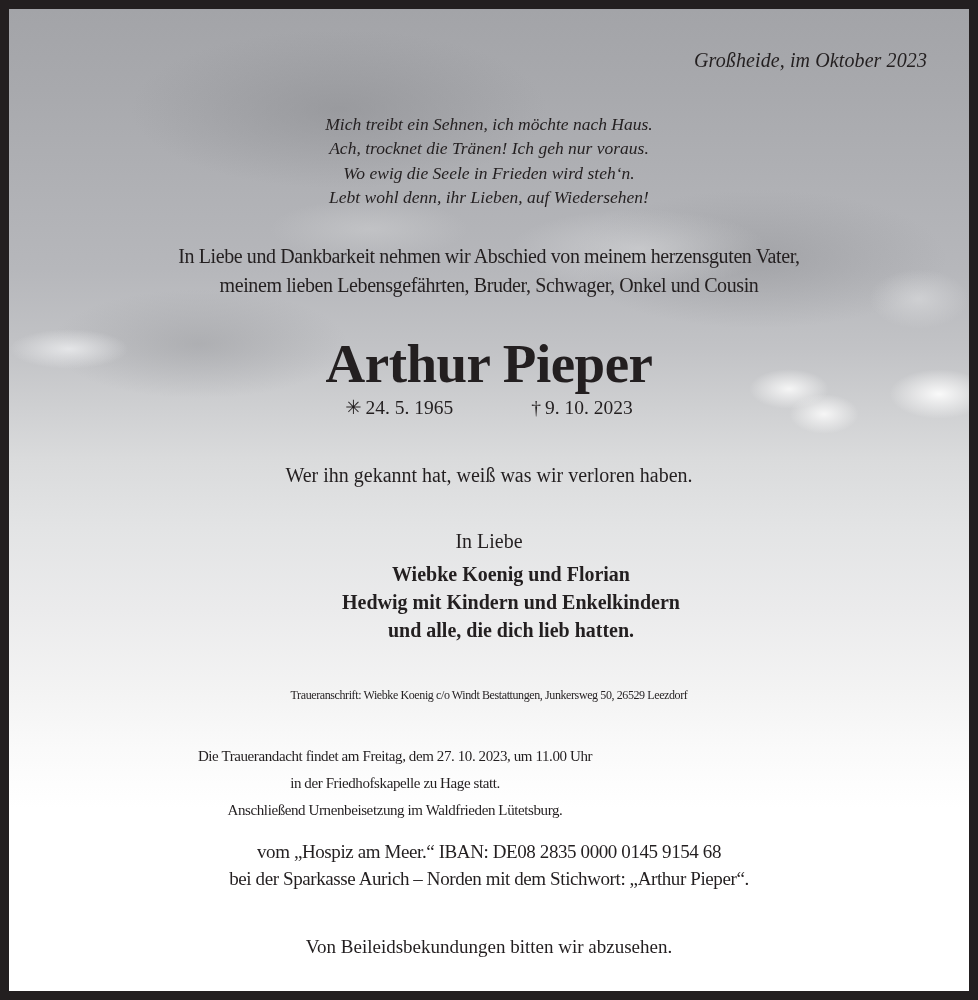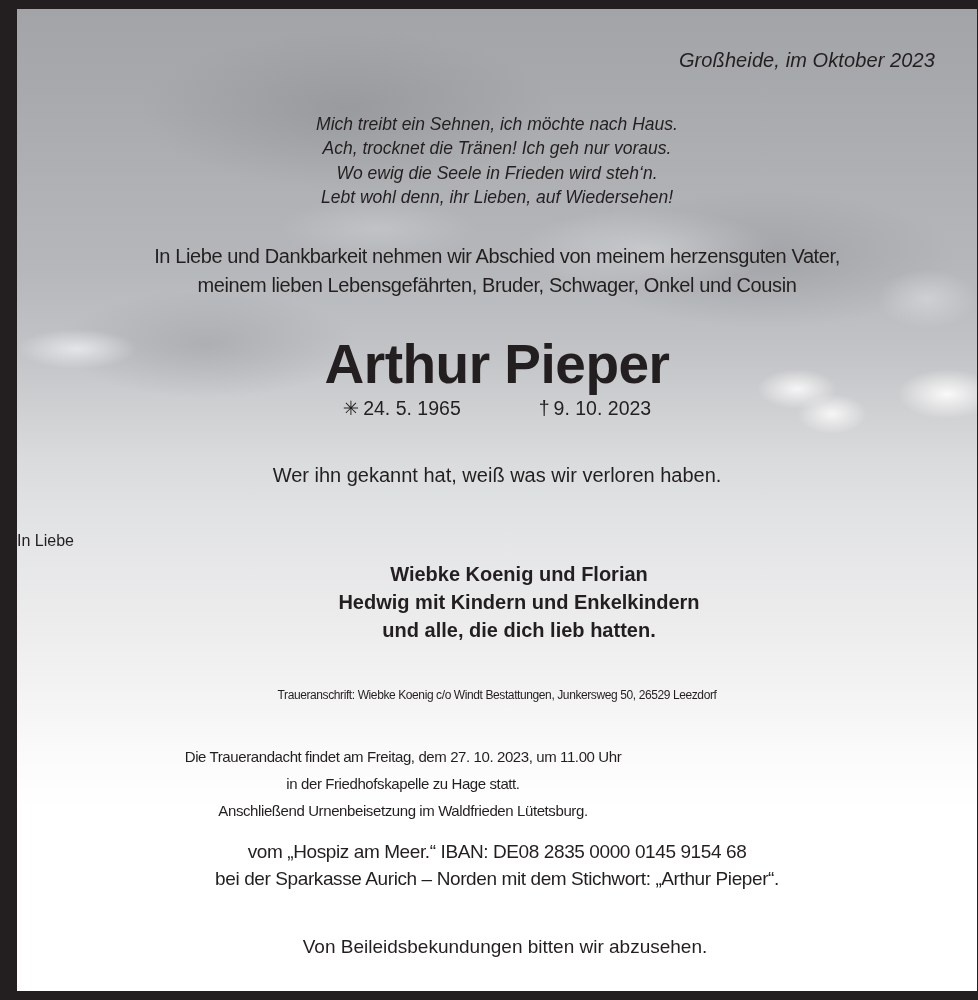--- a/index.html
+++ b/index.html
@@ -11,39 +11,39 @@
       overflow: hidden;
     }
     .frame {
       position: absolute;
       left: 0; top: 0;
       width: 978px; height: 1000px;
       background: #231f20;
     }
     .card {
       position: absolute;
-      left: 17px; top: 9px;
+      left: 9px; top: 9px;
       width: 960px; height: 982px;
       overflow: hidden;
       background: linear-gradient(to bottom,
         #a3a4a8 0px,
         #a8a9ad 80px,
         #b0b1b5 180px,
         #b6b7bb 260px,
         #c2c3c6 340px,
         #cfd0d2 400px,
         #dadbdc 450px,
         #e3e4e5 520px,
         #ebebec 600px,
         #f3f3f3 680px,
         #fafafa 740px,
         #ffffff 800px,
         #ffffff 982px);
       color: #231f20;
-      font-family: Liberation Sans, sans-serif;
+      font-family: Liberation Serif, serif;
     }
     
     .cloud {
       position: absolute;
       border-radius: 50%;
       pointer-events: none;
     }
     .c-dark1 { left: 120px; top: 20px; width: 420px; height: 160px; background: radial-gradient(ellipse at center, rgba(140,141,145,0.55), rgba(140,141,145,0) 70%); }
     .c-dark2 { left: 560px; top: 180px; width: 380px; height: 140px; background: radial-gradient(ellipse at center, rgba(145,146,150,0.5), rgba(145,146,150,0) 70%); }
     .c-dark3 { left: 40px; top: 280px; width: 300px; height: 110px; background: radial-gradient(ellipse at center, rgba(150,151,155,0.45), rgba(150,151,155,0) 70%); }
@@ -102,22 +102,22 @@
     .quote {
       position: absolute;
       left: 0; width: 960px; top: 453px;
       text-align: center;
       font-size: 20px;
       line-height: 26px;
     }
     .in-liebe {
       position: absolute;
       left: 0; width: 960px; top: 519px;
-      text-align: left;
-      font-size: 16px;
+      text-align: center;
+      font-size: 20px;
       line-height: 26px;
     }
     .signers {
       position: absolute;
       left: 0; width: 960px; top: 551px;
       text-align: center;
       font-weight: bold;
       font-size: 20px;
       line-height: 28px;
       padding-left: 22px;
@@ -143,21 +143,20 @@
       text-align: center;
       font-size: 19px;
       line-height: 27px;
     }
     .condolence {
       position: absolute;
       left: 0; width: 960px; top: 925px;
       text-align: center;
       font-size: 19px;
       line-height: 26px;
-      padding-left: 8px;
     }
     .line { white-space: nowrap; }
     .narrow { letter-spacing: -0.4px; }
   </style>
 </head>
 <body>
 
 <div class="frame">
   <div class="card">
     <div class="cloud c-dark1"></div>

